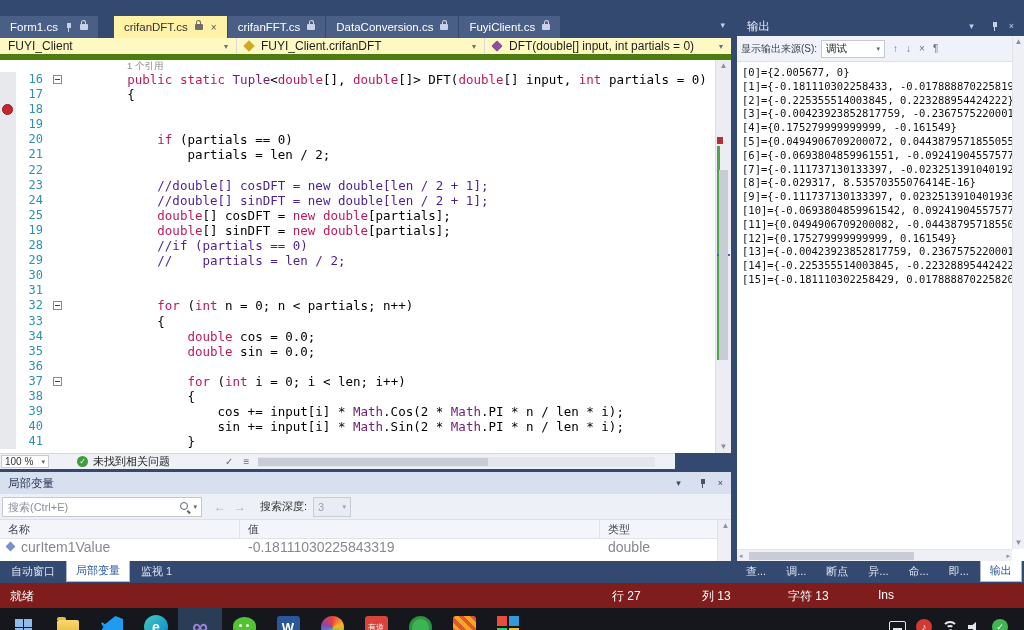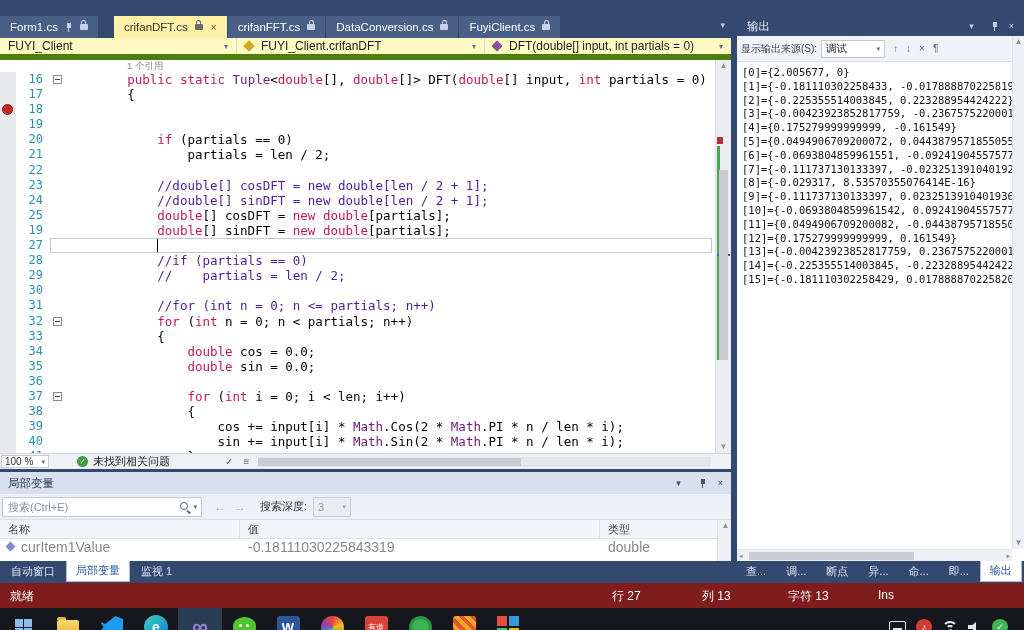--- a/index.html
+++ b/index.html
@@ -47,21 +47,21 @@
   .caret{position:absolute;left:90px;top:1px;width:1px;height:13px;background:#000}
 
   .vscroll{position:absolute;right:0;top:0;width:16px;bottom:0;background:#ECEDF2;border-left:1px solid #DDDFE6}
   .sarrow{position:absolute;left:0;width:15px;text-align:center;color:#8A90A0;font-size:8px;line-height:12px}
   .vthumb{position:absolute;left:3px;right:3px;top:110px;height:190px;background:#C9CCD5}
   .mark-green{position:absolute;left:1px;width:3px;top:86px;height:214px;background:#4CA64C}
   .mark-red{position:absolute;left:1px;width:6px;top:77px;height:7px;background:#B23038}
   .mark-caret{position:absolute;left:1px;right:1px;top:194px;height:2px;background:#4A66A0}
 
   
-  .ebar{position:absolute;left:0;top:437px;width:731px;height:16px;background:#EFF1F6;border-top:1px solid #D3D6E0;display:flex;align-items:center;font-size:11px}
+  .ebar{position:absolute;left:0;top:437px;width:675px;height:16px;background:#EFF1F6;border-top:1px solid #D3D6E0;display:flex;align-items:center;font-size:11px}
   .zoom{width:48px;height:13px;background:#FFF;border:1px solid #C8CBD6;margin-left:1px;display:flex;align-items:center;font-size:10px;color:#333;padding:0 3px}
   .zoom .chev{margin-left:auto;font-size:7px;color:#666}
   .health{display:flex;align-items:center;margin-left:28px}
   .hdot{width:11px;height:11px;border-radius:50%;background:#3F9C3F;color:#fff;font-size:8px;line-height:11px;text-align:center;margin-right:5px}
   .htext{font-size:11px;color:#222}
   .eicons{margin-left:55px;color:#667;font-size:10px;display:flex;gap:10px}
   .ehscroll{position:absolute;left:258px;right:20px;top:3px;height:10px;background:#E4E6EC}
   .ehthumb{position:absolute;left:0;top:1px;width:58%;height:8px;background:#C9CCD5}
 
   
@@ -280,27 +280,20 @@
           <span class="fold"></span>
           <span class="codetext"><span class="tk-p">            </span><span class="tk-k">double</span><span class="tk-p">[] cosDFT = </span><span class="tk-k">new double</span><span class="tk-p">[partials];</span></span>
         </div>
         <div class="crow">
           <span class="bpm"></span>
           <span class="lnum">19</span>
           <span class="fold"></span>
           <span class="codetext"><span class="tk-p">            </span><span class="tk-k">double</span><span class="tk-p">[] sinDFT = </span><span class="tk-k">new double</span><span class="tk-p">[partials];</span></span>
         </div>
         <div class="crow">
-          <span class="curbox"></span>
-          <span class="bpm"></span>
-          <span class="lnum">27</span>
-          <span class="fold"></span>
-          <span class="codetext"><span class="caret"></span></span>
-        </div>
-        <div class="crow">
           <span class="bpm"></span>
           <span class="lnum">28</span>
           <span class="fold"></span>
           <span class="codetext"><span class="tk-p">            </span><span class="tk-c">//if (partials == 0)</span></span>
         </div>
         <div class="crow">
           <span class="bpm"></span>
           <span class="lnum">29</span>
           <span class="fold"></span>
           <span class="codetext"><span class="tk-p">            </span><span class="tk-c">//    partials = len / 2;</span></span>
@@ -308,21 +301,21 @@
         <div class="crow">
           <span class="bpm"></span>
           <span class="lnum">30</span>
           <span class="fold"></span>
           <span class="codetext"></span>
         </div>
         <div class="crow">
           <span class="bpm"></span>
           <span class="lnum">31</span>
           <span class="fold"></span>
-          <span class="codetext"><span class="tk-p">            </span><span class="tk-c">//for (int n = 0; n &lt;= partials; n++)</span></span>
+          <span class="codetext"><span class="tk-p">            </span></span>
         </div>
         <div class="crow">
           <span class="bpm"></span>
           <span class="lnum">32</span>
           <span class="fold">
             <span class="foldbox"></span>
           </span>
           <span class="codetext"><span class="tk-p">            </span><span class="tk-k">for </span><span class="tk-p">(</span><span class="tk-k">int</span><span class="tk-p"> n = 0; n &lt; partials; n++)</span></span>
         </div>
         <div class="crow">

